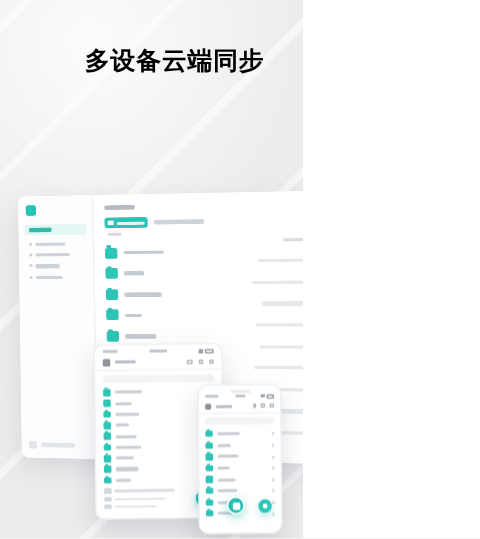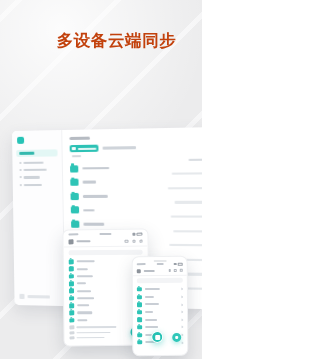--- a/index.html
+++ b/index.html
@@ -28,21 +28,21 @@
   .glow{
     position:absolute; inset:0;
     background:radial-gradient(120% 70% at 30% 8%, rgba(255,255,255,.85) 0%, rgba(255,255,255,0) 60%);
     pointer-events:none;
   }
   
   .headline{
     position:absolute; left:0; right:0; top:30px;
     text-align:center;
     font-size:16.5px; font-weight:bold; letter-spacing:.6px;
-    color:#c2410c;
+    color:#000000;
     white-space:nowrap;
     padding-left:31px;
   }
   
   .desktop{
     position:absolute;
     left:12px; top:131px;
     width:190px; height:172px;
     background:#ffffff;
     border-radius:5px;

